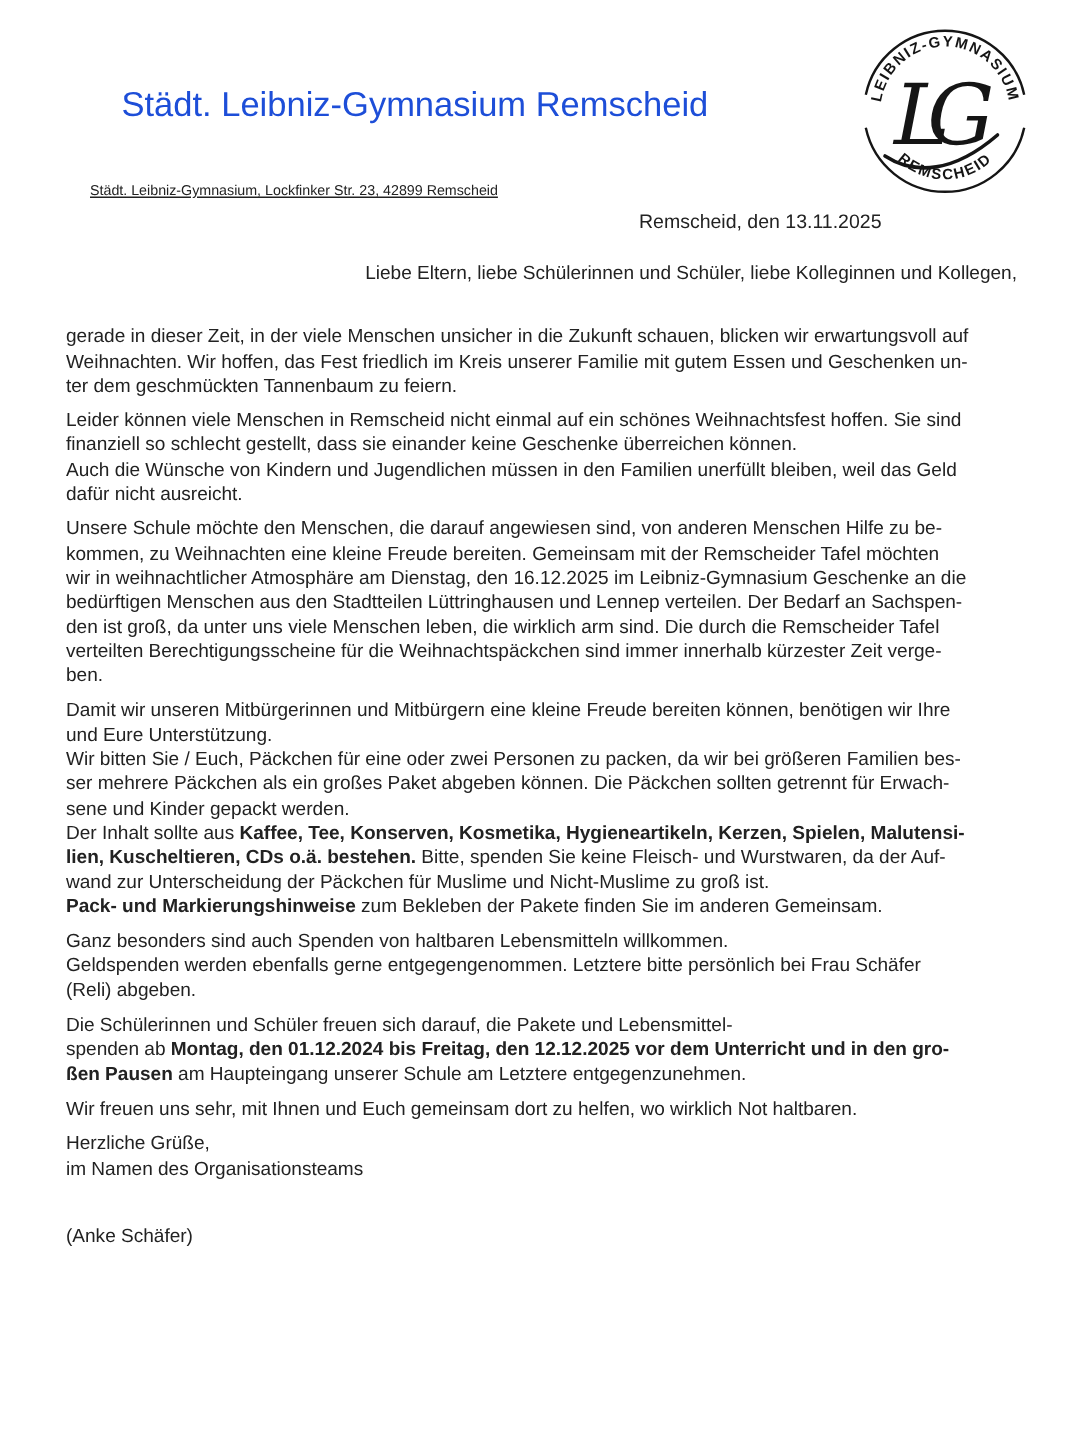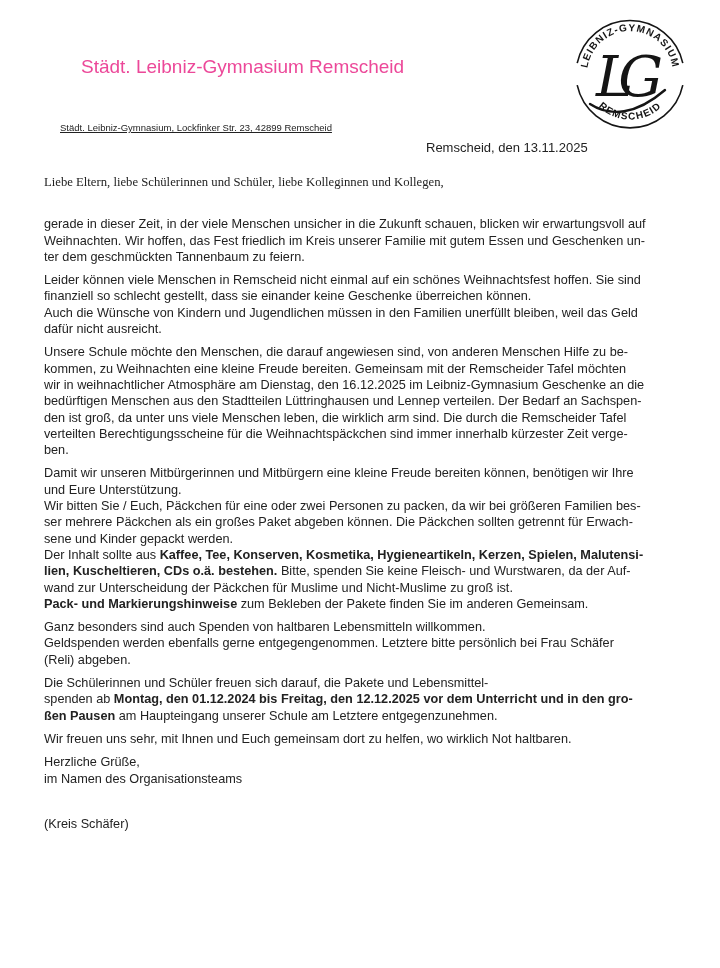--- a/index.html
+++ b/index.html
@@ -7,23 +7,23 @@
     width: 720px; height: 968px;
     background: #ffffff;
     font-family: "Liberation Sans", sans-serif;
     color: #1f1f1f;
     position: relative;
     overflow: hidden;
   }
   .page-title {
     position: absolute;
     left: 81px; top: 56px;
-    font-size: 19px;
+    font-size: 23px;
     font-weight: 400;
-    color: #ec4899;
+    color: #1d4ed8;
     white-space: nowrap;
   }
   .logo {
     position: absolute;
     left: 572px; top: 16px;
     width: 116px; height: 116px;
   }
   .sender-line {
     position: absolute;
     left: 44px; top: 122px;
@@ -43,23 +43,22 @@
   .letter-content {
     position: absolute;
     left: 44px; top: 174px;
     width: 648px;
     font-size: 12.7px;
     line-height: 16.3px;
     color: #222;
   }
   .salutation {
     width: 634px;
-    text-align: left;
+    text-align: right;
     margin: 0 0 26px 0;
-    font-family: Liberation Serif, serif;
   }
   .para {
     margin: 4px 0 7px 0;
     white-space: pre-wrap;
   }
   .para .b { font-weight: 700; }
   .closing {
     margin-top: 1px;
     white-space: pre-line;
   }
@@ -141,14 +140,14 @@
 (Reli) abgeben.</span></p>
       <p class="para"><span>Die Schülerinnen und Schüler freuen sich darauf, die Pakete und Lebensmittel-
 spenden ab </span><span class="b">Montag, den 01.12.2024 bis Freitag, den 12.12.2025 vor dem Unterricht und in den gro-
 ßen Pausen</span><span> am Haupteingang unserer Schule am Letztere entgegenzunehmen.</span></p>
       <p class="para"><span>Wir freuen uns sehr, mit Ihnen und Euch gemeinsam dort zu helfen, wo wirklich Not haltbaren.</span></p>
     </div>
 
   <div class="closing">Herzliche Grüße,
 im Namen des Organisationsteams</div>
 
-  <div class="signature">(Kreis Schäfer)</div>
+  <div class="signature">(Anke Schäfer)</div>
 </div>
 
 </body></html>

